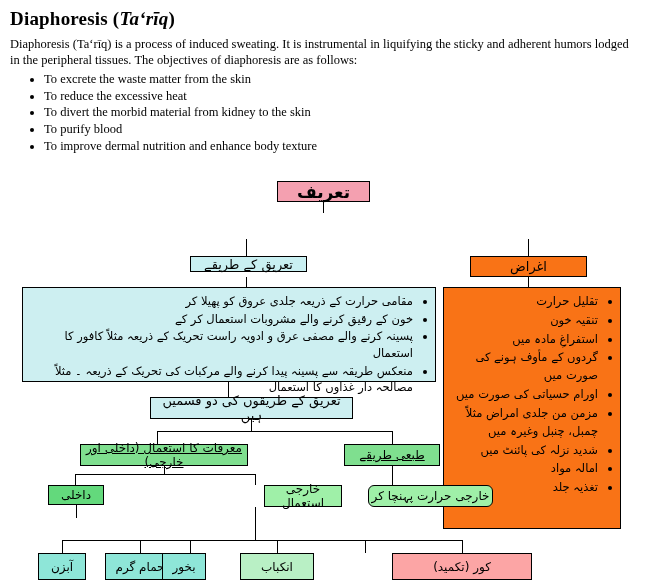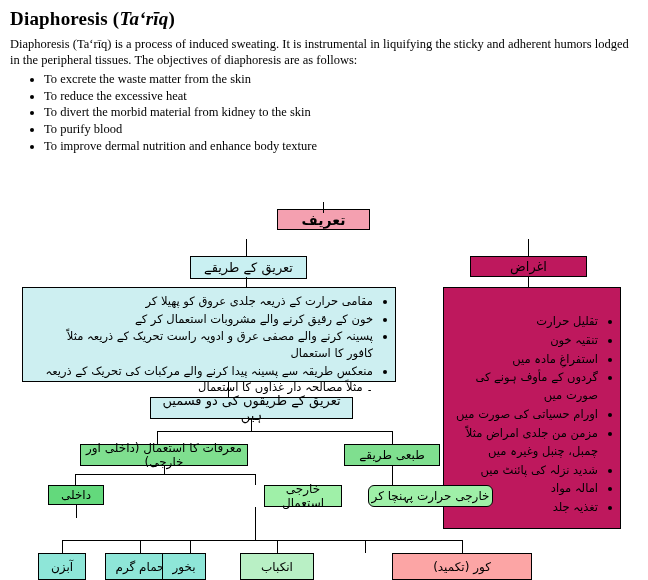--- a/index.html
+++ b/index.html
@@ -81,31 +81,31 @@
     background: #000000;
   }
   .h-line { height: 1px; }
   .v-line { width: 1px; }
 
   
   .c-pink    { background: #f4a7b9; }
   .c-pink2   { background: #f4a0b0; }
   .c-cyan    { background: #c9f0f2; }
   .c-cyanlt  { background: #cdeff1; }
-  .c-orange  { background: #be185d; }
-  .c-green   { background: #7fdf8f; }
+  .c-orange  { background: #f97316; }
+  .c-green   { background: #7fdf8f; text-decoration: underline; }
   .c-green2  { background: #63d97c; }
   .c-greenlt { background: #9ff0a8; margin-left: 48px; }
   .c-lav     { background: #d8c8e8; }
   .c-aqua    { background: #8ee6d8; }
   .c-salmon  { background: #fca5a5; }
   .c-mint    { background: #b9f0c5; }
   .t12 { font-size: 12px; }
   .t13 { font-size: 13px; }
-  .t14 { font-size: 14px; margin-top: 28px; }
+  .t14 { font-size: 17px; }
 
   .bullets {
     direction: rtl;
     text-align: right;
     font-family: "DejaVu Sans", sans-serif;
     font-size: 11.5px;
     line-height: 1.45;
     padding: 5px 8px 5px 6px;
     margin: 0;
     list-style-position: outside;
@@ -143,42 +143,42 @@
     <div class="node c-pink2 t14" style="left:277px; top:11px; width:93px; height:21px; font-weight:bold;">
       <span class="urdu">تعریف</span>
     </div>
 
     <div class="connector v-line" style="left:323px; top:32px; height:11px;"></div>
 
 
     <div class="connector v-line" style="left:246px; top:69px; height:17px;"></div>
     <div class="connector v-line" style="left:528px; top:69px; height:17px;"></div>
 
-    <div class="node c-cyan t13" style="left:190px; top:86px; width:117px; height:23px;">
+    <div class="node c-cyan t13" style="left:190px; top:86px; width:117px; height:16px;">
       <span class="urdu">تعریق کے طریقے</span>
     </div>
 
     <div class="node c-orange t13" style="left:470px; top:86px; width:117px; height:21px;">
       <span class="urdu">اغراض</span>
     </div>
 
     <div class="connector v-line" style="left:246px; top:107px; height:10px;"></div>
     <div class="connector v-line" style="left:528px; top:107px; height:10px;"></div>
 
-    <div class="node c-cyanlt left-align" style="left:22px; top:117px; width:374px; height:95px;padding-left:12px;">
+    <div class="node c-cyanlt left-align" style="left:22px; top:117px; width:414px; height:95px;padding-left:12px;">
       <ul class="bullets">
         <li>مقامی حرارت کے ذریعہ جلدی عروق کو پھیلا کر</li>
         <li>خون کے رقیق کرنے والے مشروبات استعمال کر کے</li>
         <li>پسینہ کرنے والے مصفی عرق و ادویہ راست تحریک کے ذریعہ مثلاً کافور کا استعمال</li>
         <li>منعکس طریقہ سے پسینہ پیدا کرنے والے مرکبات کی تحریک کے ذریعہ ۔ مثلاً مصالحہ دار غذاوں کا استعمال</li>
       </ul>
     </div>
 
     <div class="node c-orange left-align" style="left:443px; top:117px; width:178px; height:242px;">
-      <ul class="bullets" style="font-size:11.5px; line-height:1.55;margin-top:20px;">
+      <ul class="bullets" style="font-size:11.5px; line-height:1.55;">
         <li>تقلیل حرارت</li>
         <li>تنقیہ خون</li>
         <li>استفراغِ مادہ میں</li>
         <li>گردوں کے مأوف ہونے کی صورت میں</li>
         <li>اورام حسیاتی کی صورت میں</li>
         <li>مزمن من جلدی امراض مثلاً چمبل، چنبل وغیرہ میں</li>
         <li>شدید نزلہ کی پائنٹ میں</li>
         <li>امالہ مواد</li>
         <li>تغذیہ جلد</li>
       </ul>

